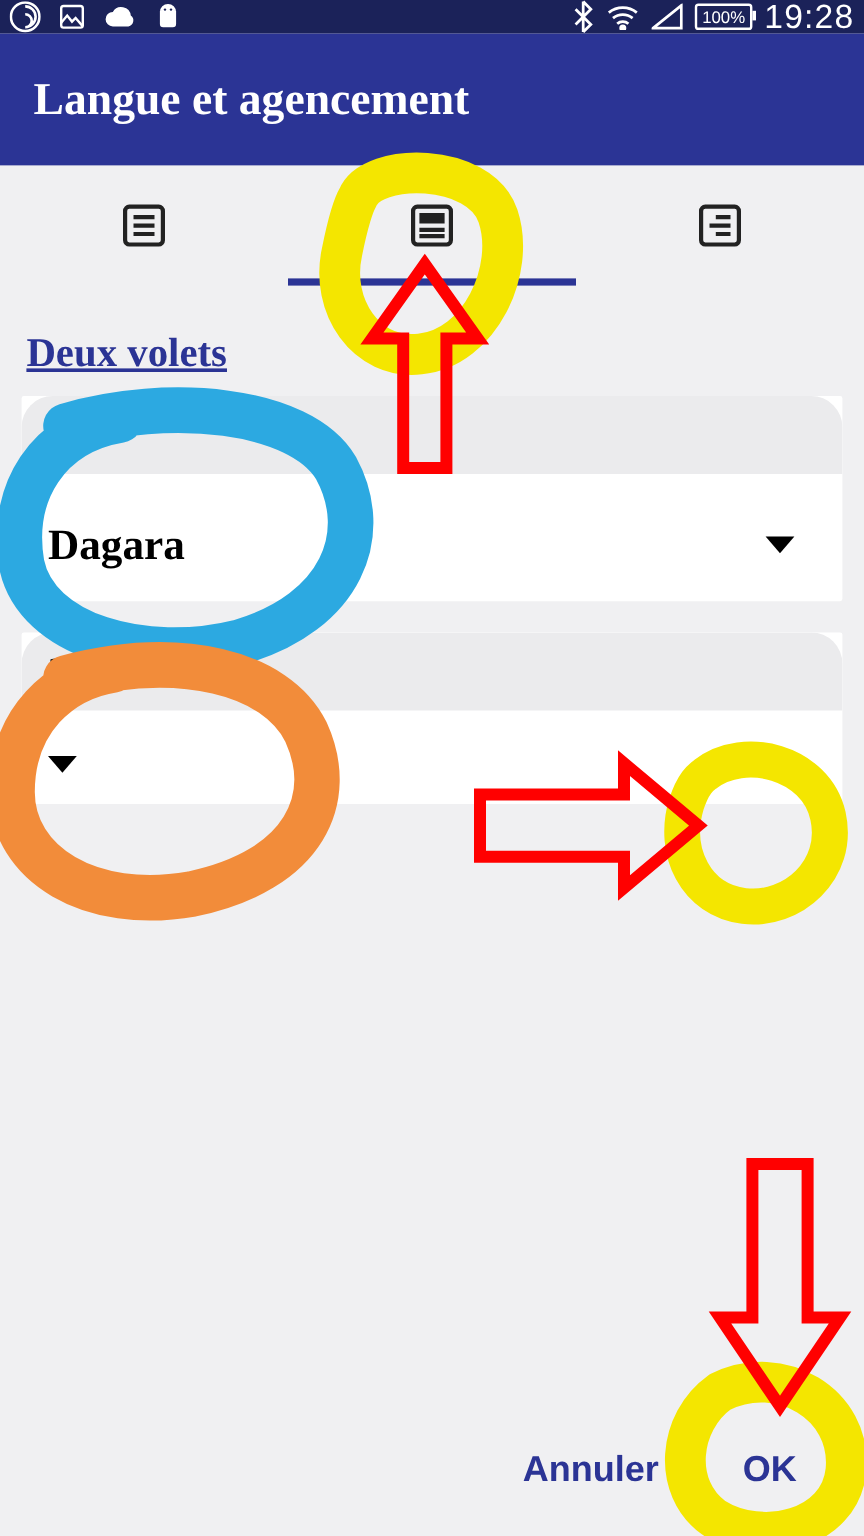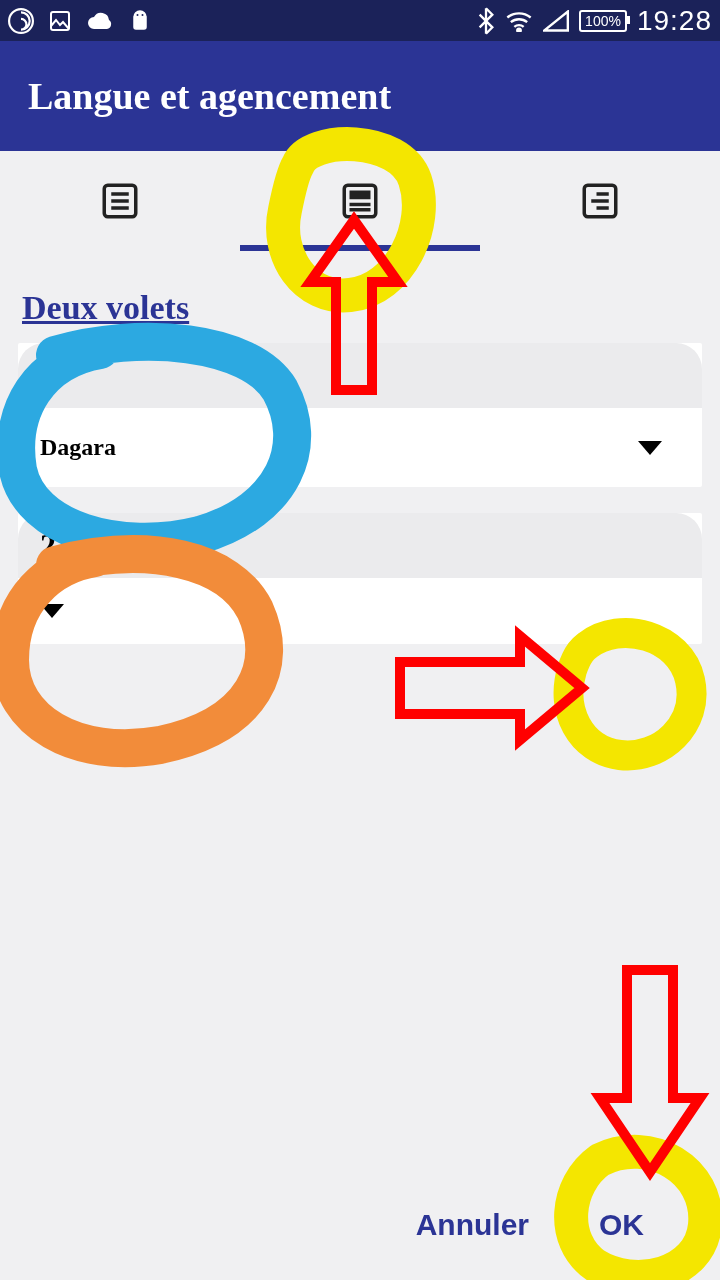--- a/index.html
+++ b/index.html
@@ -1,20 +1,20 @@
 <!DOCTYPE html>
 <html><head>
 <meta charset="utf-8">
 <style>
   * { box-sizing: border-box; margin: 0; padding: 0; }
   html, body { width: 720px; height: 1280px; font-family: Georgia, 'Times New Roman', serif; background: #f0f0f2; overflow: hidden; }
   
   
   .statusbar {
-    height: 41px;
+    height: 28px;
     background: #1b2259;
     color: #fff;
     display: flex;
     align-items: center;
     padding: 0 8px;
     font-family: sans-serif;
   }
   .statusbar .left { display: flex; gap: 14px; align-items: center; }
   .statusbar .right { margin-left: auto; display: flex; gap: 10px; align-items: center; font-size: 26px; }
   .statusbar svg { display: block; }
@@ -78,43 +78,44 @@
     padding: 14px 22px;
     font-size: 32px;
     font-weight: 700;
     border-radius: 26px 26px 0 0;
   }
   .pane-select {
     display: flex;
     align-items: center;
     justify-content: space-between;
     padding: 26px 40px 26px 22px;
-    font-size: 24px;
+    font-size: 36px;
     font-weight: 700;
     cursor: pointer;
+    margin-top: 12px;
   }
   .chevron-down {
     width: 0; height: 0;
     border-left: 12px solid transparent;
     border-right: 12px solid transparent;
     border-top: 14px solid #000;
   }
 
   
   .button-bar {
     position: absolute;
     bottom: 0;
     left: 0;
-    right: 0;
+    right: 12px;
     height: 110px;
     display: flex;
     justify-content: flex-end;
     align-items: center;
     gap: 70px;
-    padding-right: 76px;
+    padding-right: 44px;
     font-family: sans-serif;
   }
   .dlg-btn {
     color: #2b3495;
     font-size: 30px;
     font-weight: 700;
     cursor: pointer;
     background: none;
     border: none;
   }

